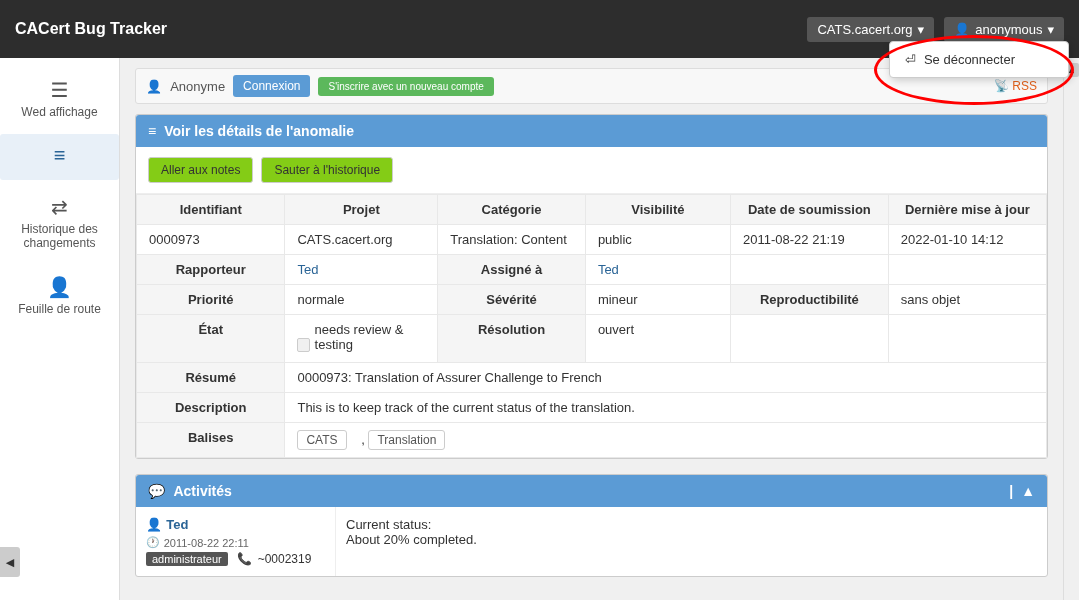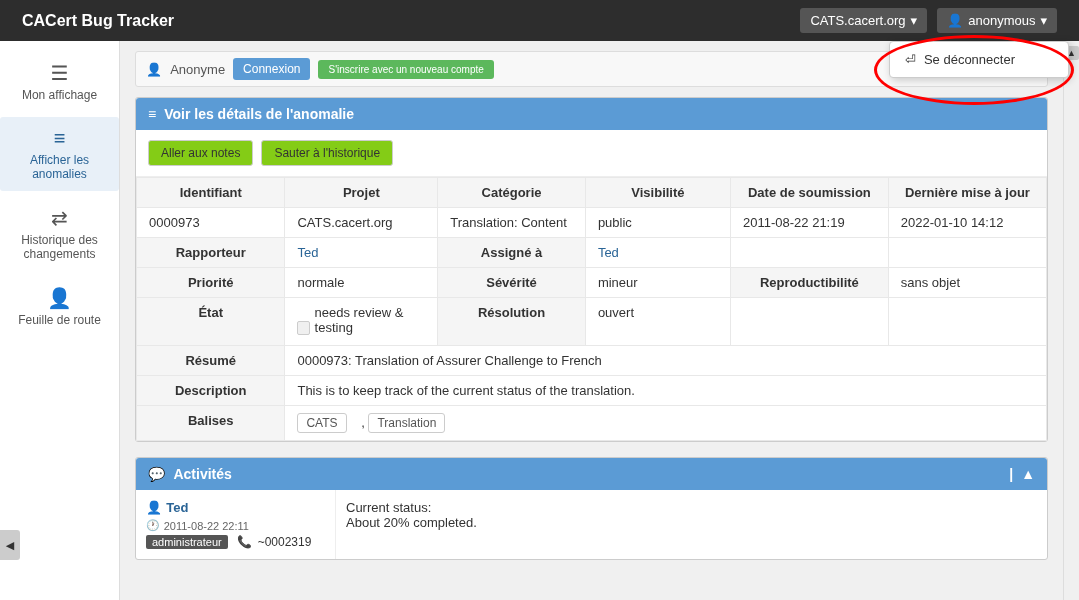--- a/index.html
+++ b/index.html
@@ -4,22 +4,22 @@
   <style>
     * { margin: 0; padding: 0; box-sizing: border-box; }
     body { font-family: Arial, sans-serif; font-size: 13px; background: #f0f0f0; color: #333; overflow: hidden; }
 
     
     .navbar {
       background: #2d2d2d;
       color: #fff;
       display: flex;
       align-items: center;
-      height: 41px;
-      padding: 0 22px;
+      height: 58px;
+      padding: 0 15px;
       position: relative;
       z-index: 100;
     }
     .navbar-brand {
       font-size: 16px;
       font-weight: bold;
       color: #fff;
       flex: 1;
     }
     .navbar-right {
@@ -344,25 +344,24 @@
     <span>⏎</span>
     <span>Se déconnecter</span>
   </div>
 </div>
 
 <div class="layout">
 
   <div class="sidebar">
     <div class="sidebar-item">
       <span class="icon">☰</span>
-      <span>Mon affichage</span>
+      <span>Wed affichage</span>
     </div>
     <div class="sidebar-item active">
       <span class="icon">≡</span>
-      <span>Afficher les anomalies</span>
     </div>
     <div class="sidebar-item">
       <span class="icon">⇄</span>
       <span>Historique des changements</span>
     </div>
     <div class="sidebar-item">
       <span class="icon">👤</span>
       <span>Feuille de route</span>
     </div>
     <div class="sidebar-collapse">

